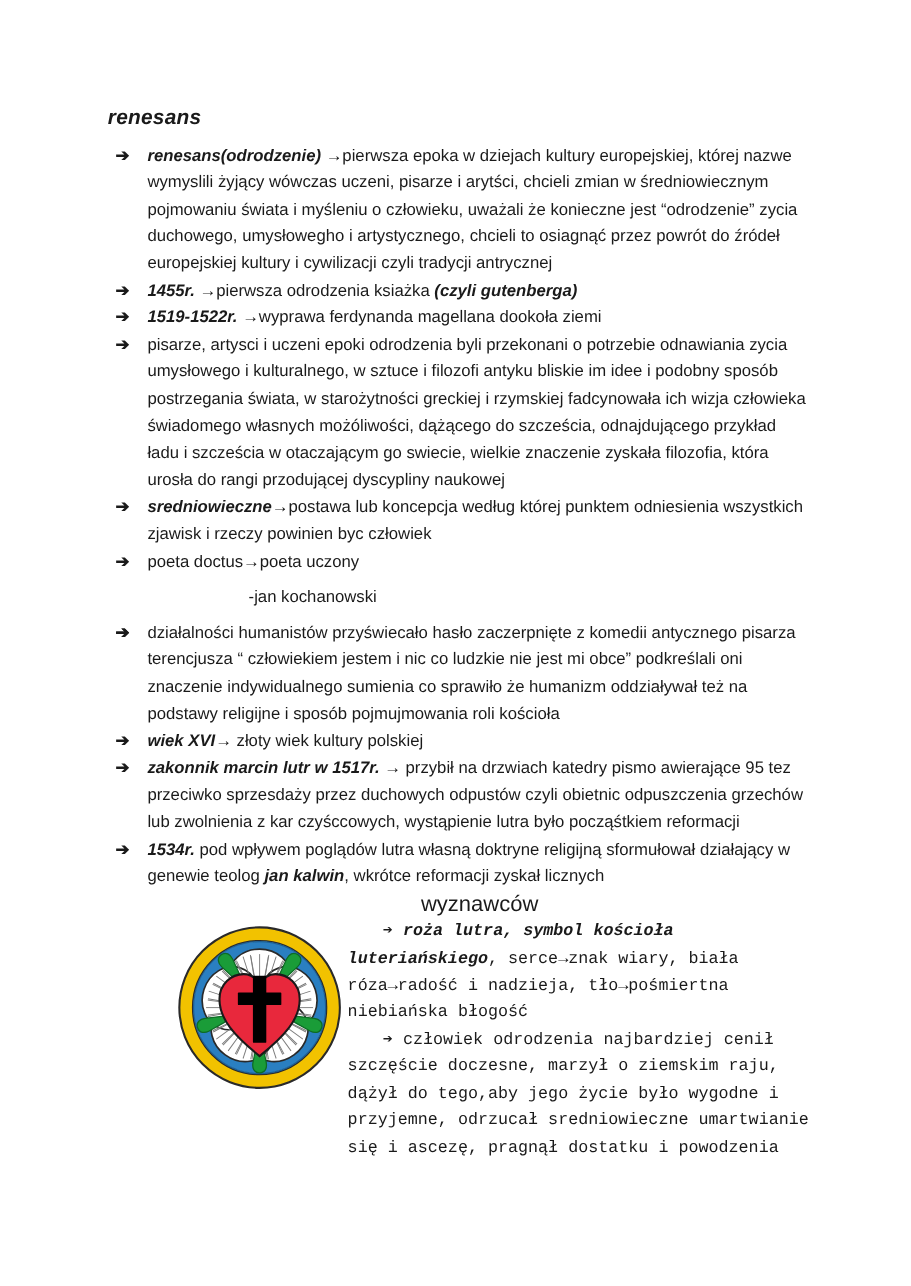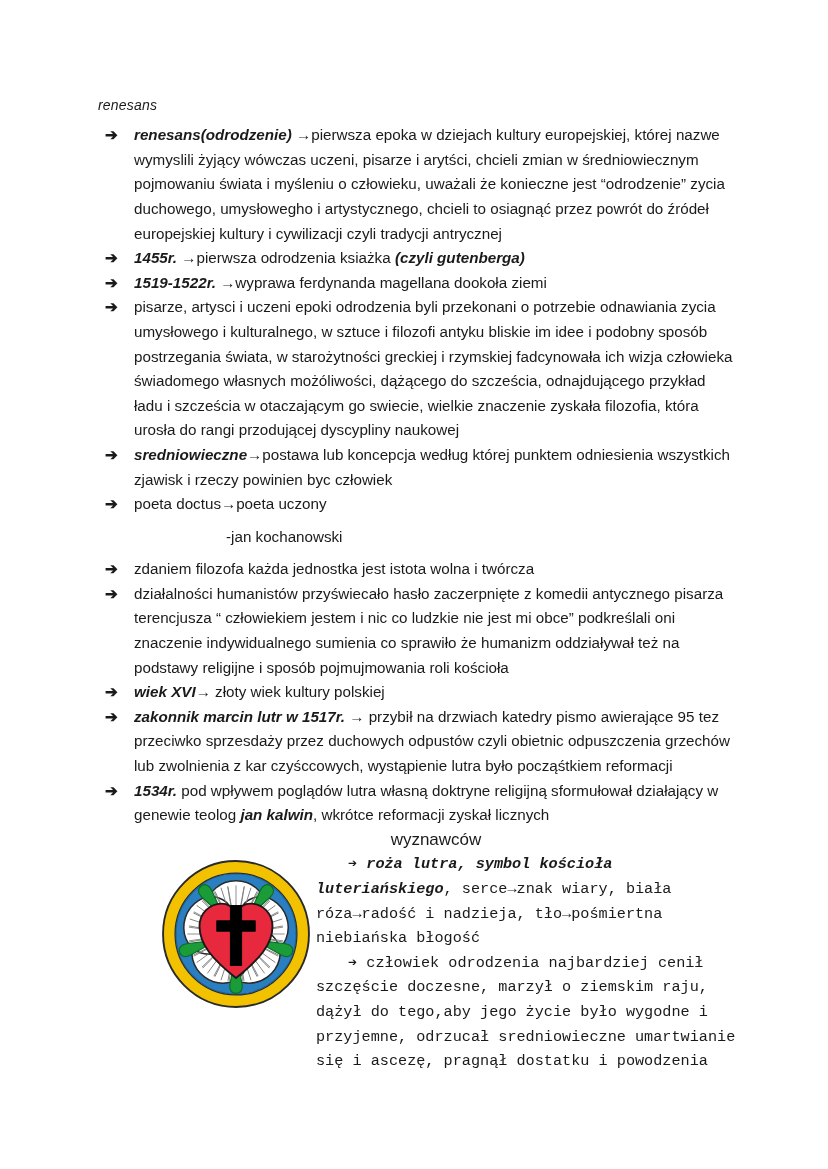--- a/index.html
+++ b/index.html
@@ -18,22 +18,22 @@
   }
   .page {
     position: relative;
     width: 828px;
     height: 1169px;
     background: #ffffff;
     box-sizing: border-box;
     padding: 96px 90px 0 98px;
   }
   .doc-title {
-    font-size: 14px;
-    font-weight: normal;
+    font-size: 19px;
+    font-weight: bold;
     font-style: italic;
     letter-spacing: 0.2px;
     margin: 0 0 9px 0;
     line-height: 1.3;
   }
   ul.bullets {
     list-style: none;
     margin: 0;
     padding: 0;
   }
@@ -66,21 +66,21 @@
     font-size: 15.2px;
     line-height: 24.6px;
   }
   
   .final-block {
     position: relative;
     margin-top: 0;
   }
   .center-line {
     text-align: center;
-    font-size: 17px;
+    font-size: 20px;
     line-height: 24.6px;
     padding-left: 36px;
     margin: 0;
   }
   .rose-wrap {
     position: absolute;
     left: 62px;
     top: 6px;
     width: 152px;
     height: 152px;
@@ -138,21 +138,20 @@
     <li class="bullet">
       <span class="arrow">➔</span>
       <span>poeta doctus→poeta uczony</span>
       <ul class="sub-lines">
         <li>-jan kochanowski</li>
       </ul>
     </li>
 
     <li class="bullet">
       <span class="arrow">➔</span>
-      <span>zdaniem filozofa każda jednostka jest istota wolna i twórcza</span>
     </li>
 
     <li class="bullet">
       <span class="arrow">➔</span>
       <span>działalności humanistów przyświecało hasło zaczerpnięte z komedii antycznego pisarza terencjusza “ człowiekiem jestem i nic co ludzkie nie jest mi obce” podkreślali oni znaczenie indywidualnego sumienia co sprawiło że humanizm oddziaływał też na podstawy religijne i sposób pojmujmowania roli kościoła</span>
     </li>
 
     <li class="bullet">
       <span class="arrow">➔</span>
       <span class="b">wiek XVI</span><span>→ złoty wiek kultury polskiej</span>

